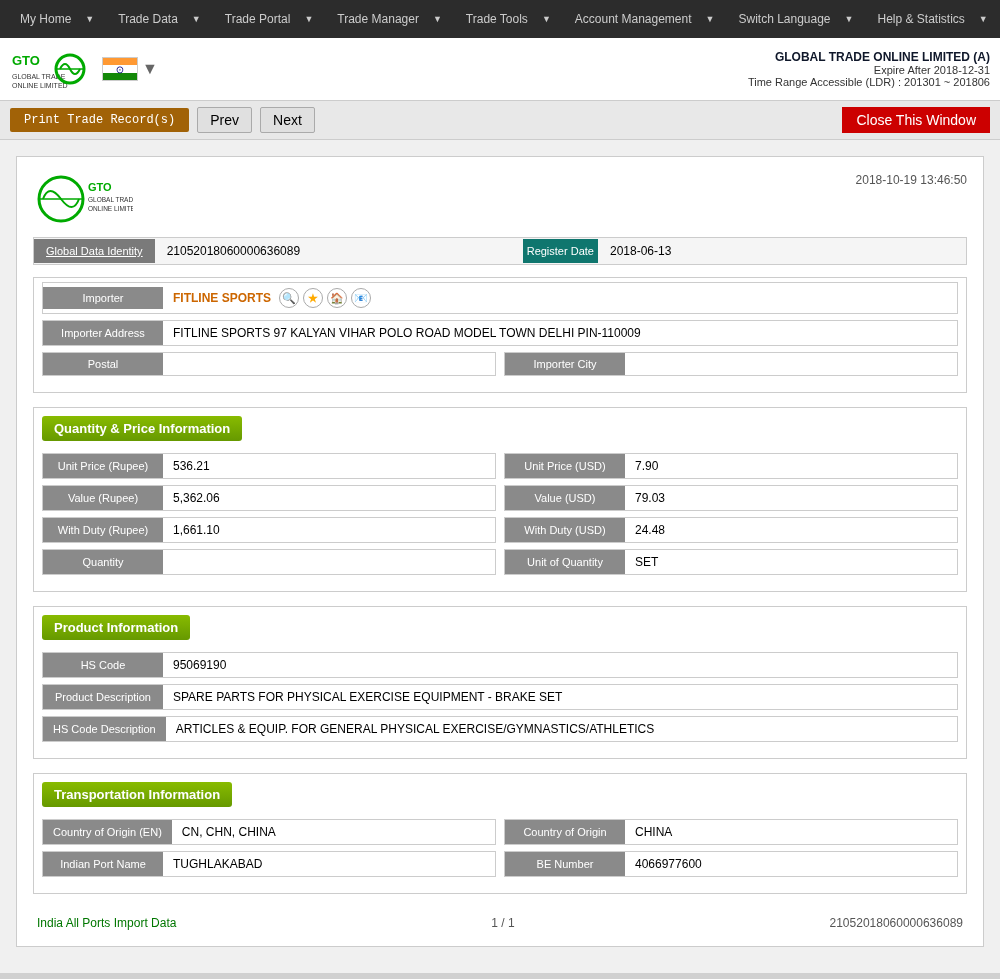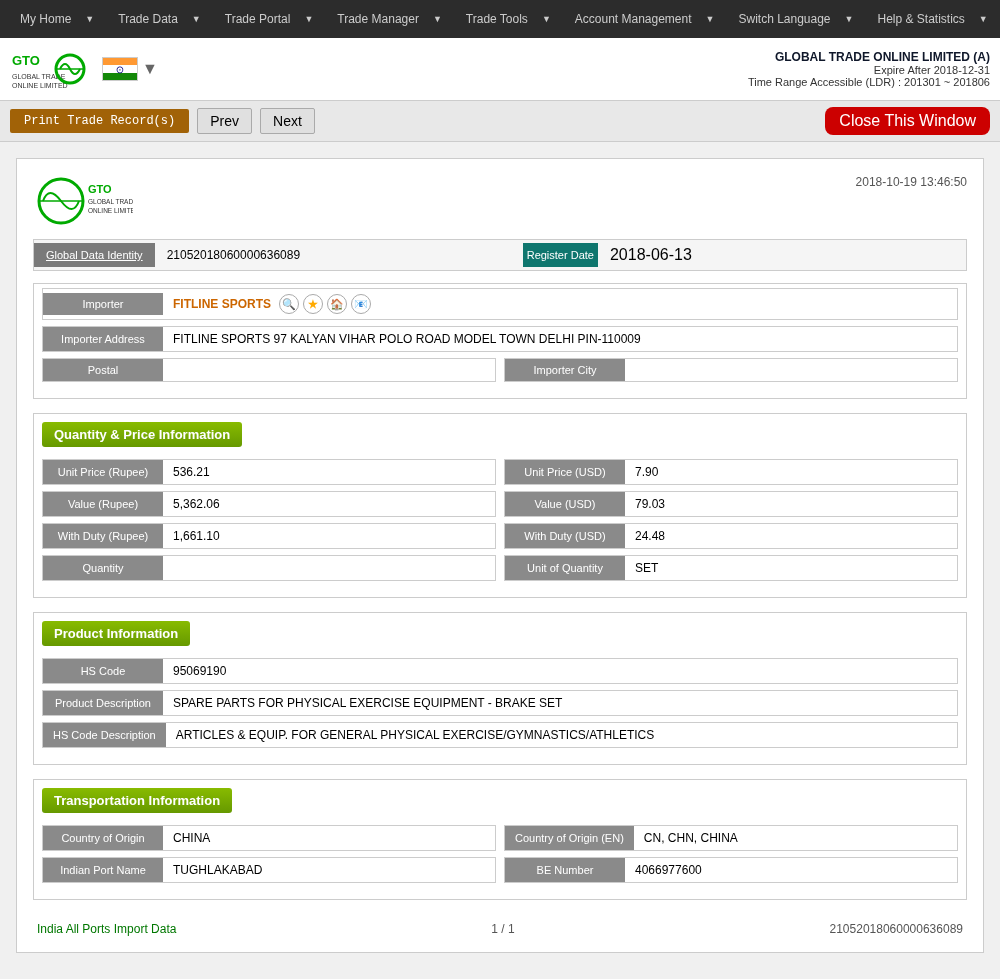--- a/index.html
+++ b/index.html
@@ -102,23 +102,23 @@
       padding: 4px 12px;
       font-size: 14px;
       cursor: pointer;
       border-radius: 2px;
     }
     .btn-close {
       background: #cc0000;
       color: #fff;
       border: none;
       padding: 5px 14px;
-      font-size: 16px;
+      font-size: 14px;
       cursor: pointer;
-      border-radius: 8px;
+      border-radius: 0;
       margin-left: auto;
     }
 
     
     .main-content {
       background: #f0f0f0;
       padding: 16px;
     }
 
     .record-card {
@@ -166,21 +166,21 @@
     }
     .identity-reg-label {
       background: #0f766e;
       color: #fff;
       padding: 6px 4px;
       font-size: 11px;
       white-space: nowrap;
     }
     .identity-reg-value {
       padding: 6px 12px;
-      font-size: 16px;
+      font-size: 12px;
       flex: 1;
     }
 
     
     .section {
       border: 1px solid #ccc;
       margin-bottom: 14px;
     }
     .section-title {
       background: linear-gradient(to bottom, #88bb00, #669900);
@@ -465,26 +465,26 @@
           </div>
         </div>
       </div>
     </div>
 
     <div class="section">
       <div class="section-title">Transportation Information</div>
       <div class="section-content">
         <div class="field-row">
           <div class="field-group">
+            <div class="field-label">Country of Origin (EN)</div>
+            <div class="field-value">CN, CHN, CHINA</div>
+          </div>
+          <div class="field-group">
             <div class="field-label">Country of Origin</div>
             <div class="field-value">CHINA</div>
-          </div>
-          <div class="field-group">
-            <div class="field-label">Country of Origin (EN)</div>
-            <div class="field-value">CN, CHN, CHINA</div>
           </div>
         </div>
         <div class="field-row">
           <div class="field-group">
             <div class="field-label">Indian Port Name</div>
             <div class="field-value">TUGHLAKABAD</div>
           </div>
           <div class="field-group">
             <div class="field-label">BE Number</div>
             <div class="field-value">4066977600</div>

